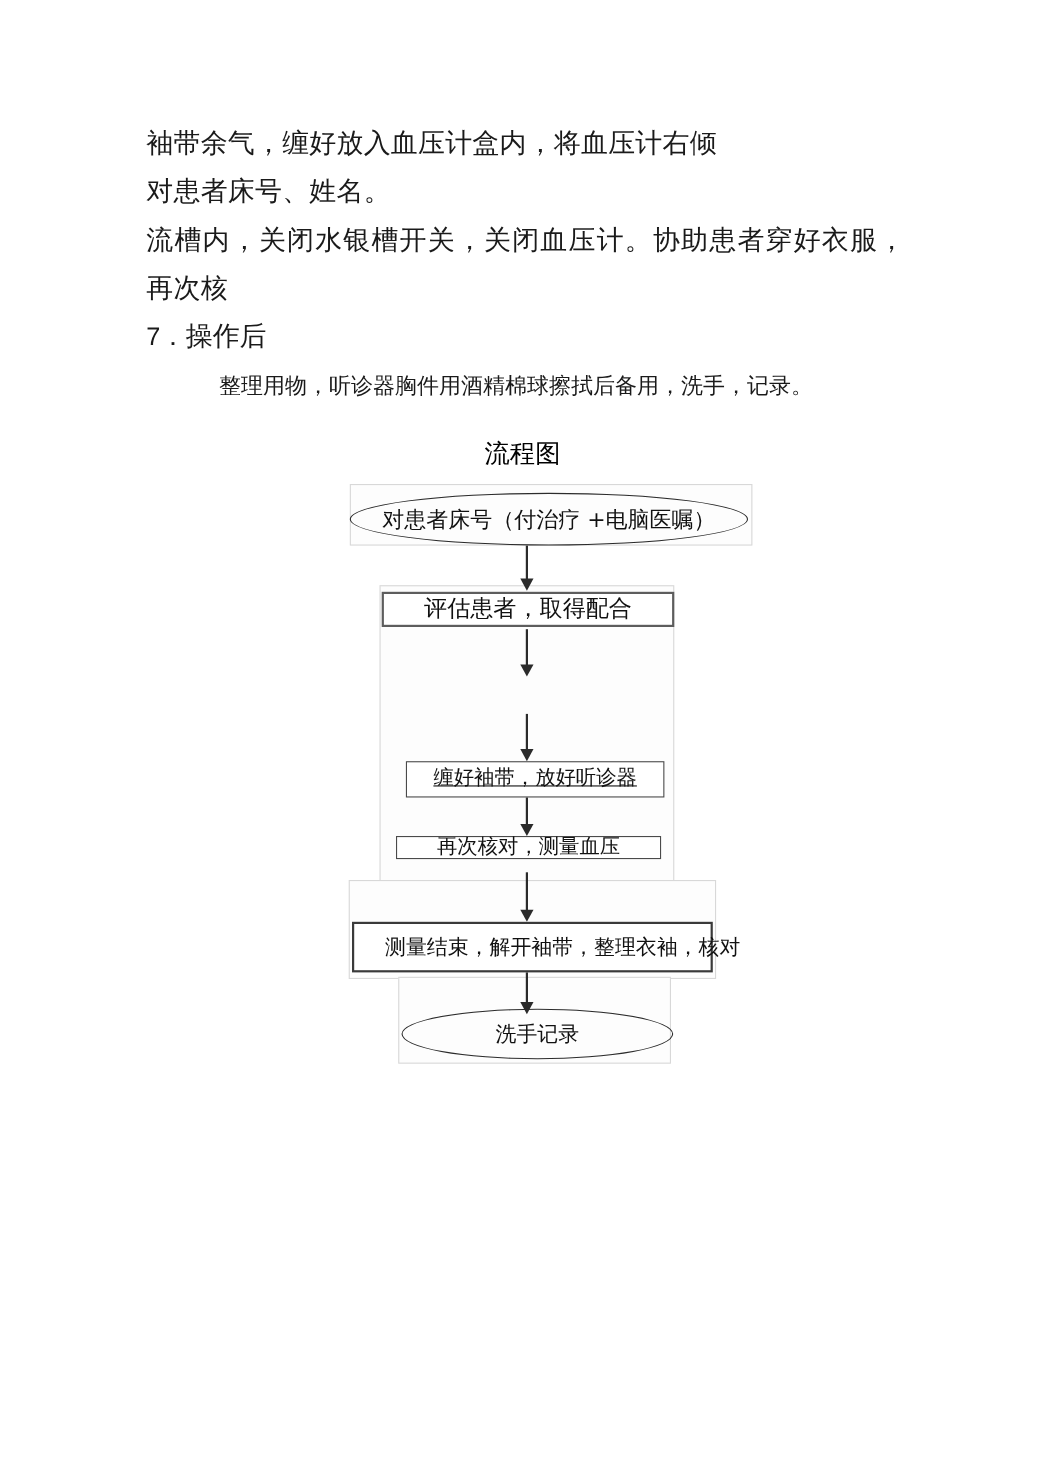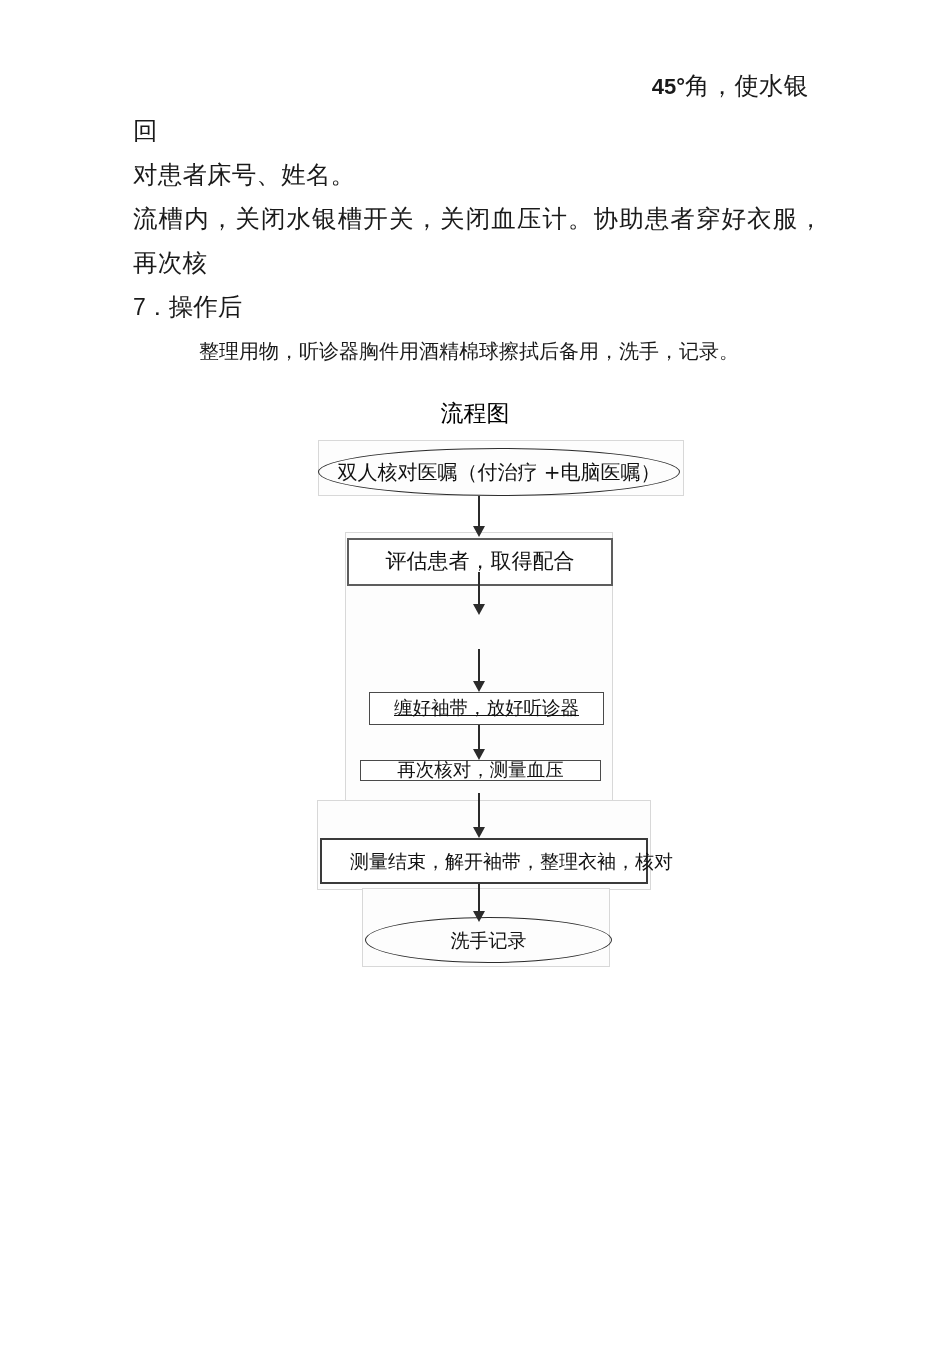--- a/index.html
+++ b/index.html
@@ -131,23 +131,23 @@
     border-right: 6px solid transparent;
     border-top: 11px solid #2b2b2b;
   }
 </style>
 </head>
 <body>
 
 <div class="page">
 
   <div class="prose">
-    <p class="para" style="margin-top:-44px; padding-left:0; text-align:left;">
-      <span style="visibility:hidden">袖带余气，缠好放入血压计盒内，将血压计右倾</span><span class="latin">45°</span><span>角，使水银回</span>
-    </p>
+    <p class="para">
+        <span class="para-line">袖带余气，缠好放入血压计盒内，将血压计右倾</span>
+      </p>
     <p class="para">
         <span class="para-line">对患者床号、姓名。</span>
       </p>
     <p class="para">
         <span class="para-line">流槽内，关闭水银槽开关，关闭血压计。协助患者穿好衣服，再次核</span>
       </p>
 
     <p class="list-line"><span class="list-num">7．</span><span>操作后</span></p>
 
     <p class="indent-line">整理用物，听诊器胸件用酒精棉球擦拭后备用，洗手，记录。</p>
@@ -156,27 +156,27 @@
   <div class="flow">
 
     <div class="flow-title">流程图</div>
 
     <div class="frame" style="left:318px; top:440px; width:366px; height:56px;"></div>
     <div class="frame" style="left:345px; top:532px; width:268px; height:270px;"></div>
     <div class="frame" style="left:317px; top:800px; width:334px; height:90px;"></div>
     <div class="frame" style="left:362px; top:888px; width:248px; height:79px;"></div>
 
     <div class="node node-ellipse" style="left:318px; top:448px; width:362px; height:48px;">
-      <span>双人核对医嘱（付治疗 +电脑医嘱）</span>
+      <span>对患者床号（付治疗 +电脑医嘱）</span>
     </div>
 
     <div class="connector" style="left:478px; top:496px; height:31px;"></div>
     <div class="arrowhead" style="left:473px; top:526px;"></div>
 
-    <div class="node node-box" style="left:347px; top:538px; width:266px; height:48px; font-size:21px;">
+    <div class="node node-box" style="left:347px; top:538px; width:266px; height:32px; font-size:21px;">
       <span>评估患者，取得配合</span>
     </div>
 
     <div class="connector" style="left:478px; top:572px; height:33px;"></div>
     <div class="arrowhead" style="left:473px; top:604px;"></div>
 
 
     <div class="connector" style="left:478px; top:649px; height:33px;"></div>
     <div class="arrowhead" style="left:473px; top:681px;"></div>
 

